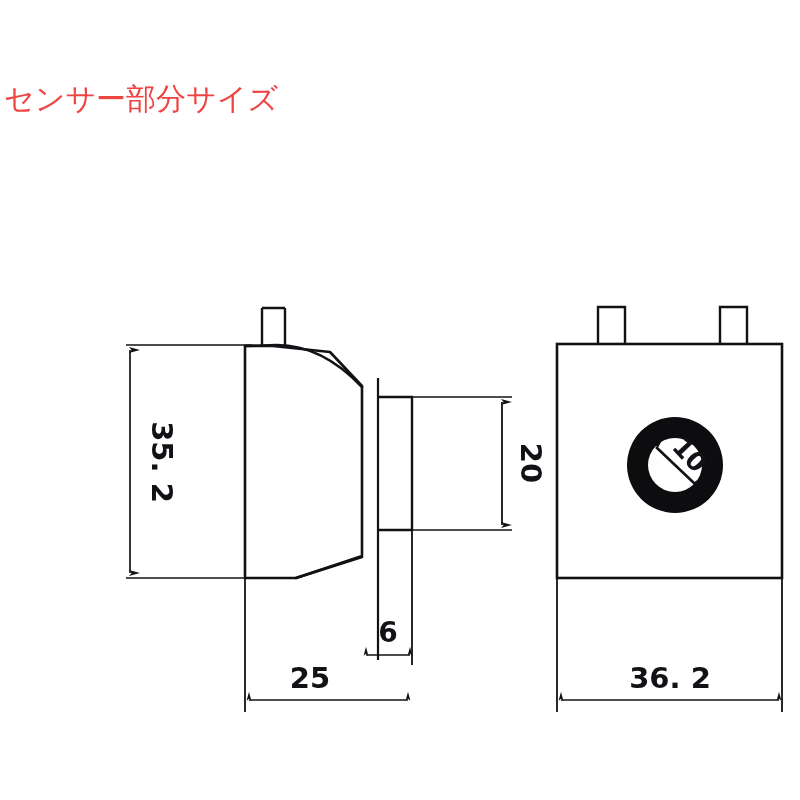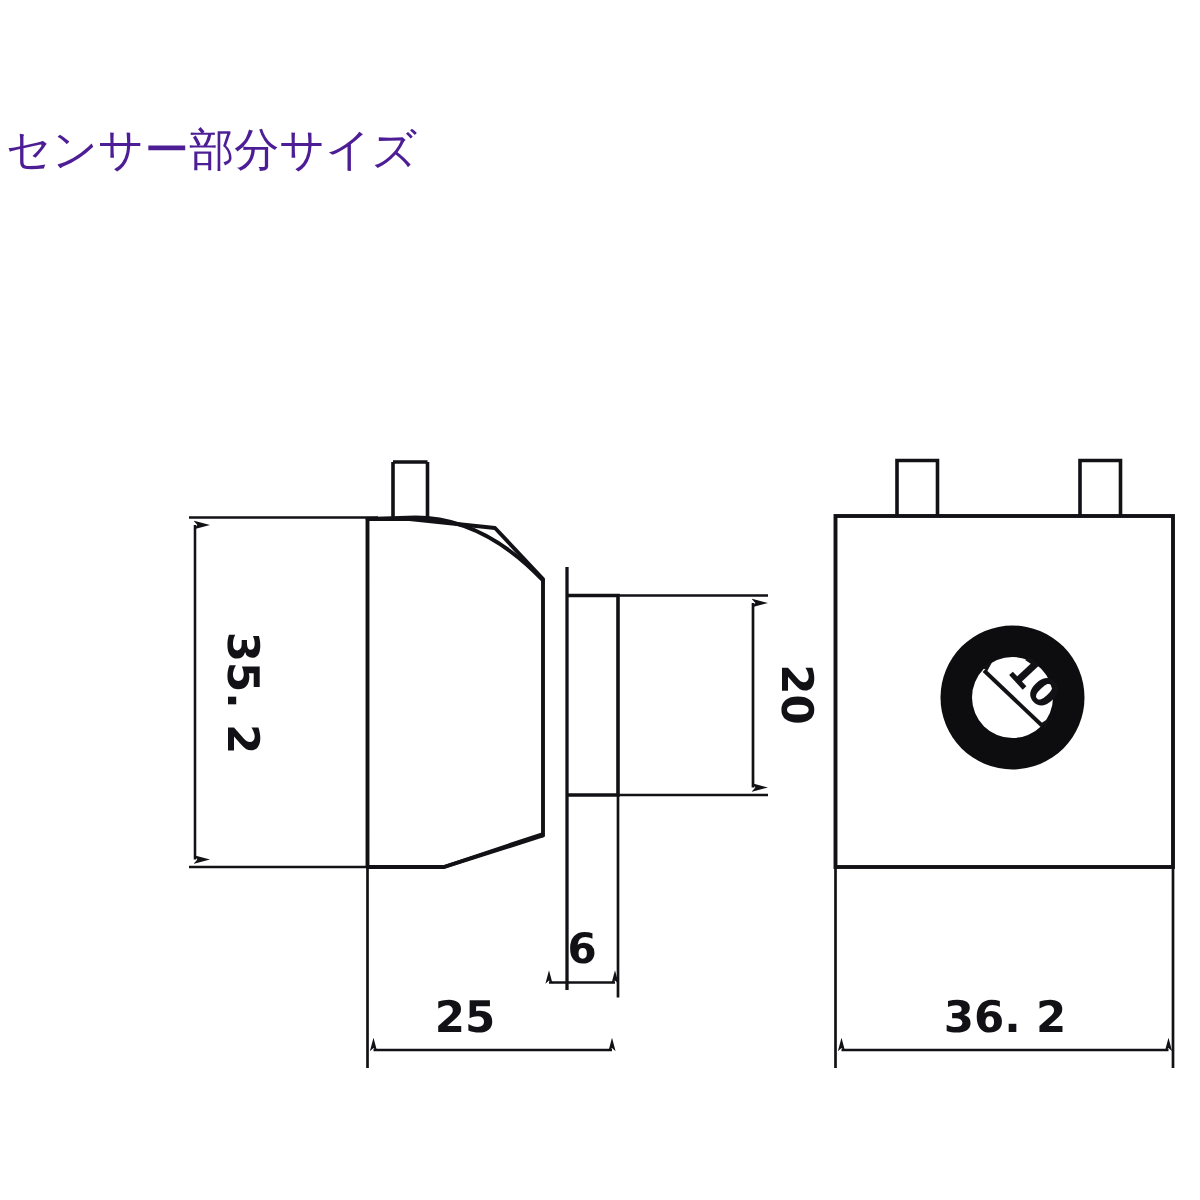--- a/index.html
+++ b/index.html
@@ -17,24 +17,24 @@
   #sheet {
     position: relative;
     width: 800px;
     height: 800px;
     background: #ffffff;
   }
   #title-text {
     position: absolute;
     left: 4px;
     top: 84px;
-    font-family: Liberation Sans, sans-serif;
+    font-family: Liberation Mono, monospace;
     font-size: 30px;
     line-height: 34px;
-    color: #4c1d95;
+    color: #ef4444;
     letter-spacing: 0px;
     white-space: nowrap;
   }
   #drawing {
     position: absolute;
     left: 0;
     top: 0;
     width: 800px;
     height: 800px;
     display: block;

